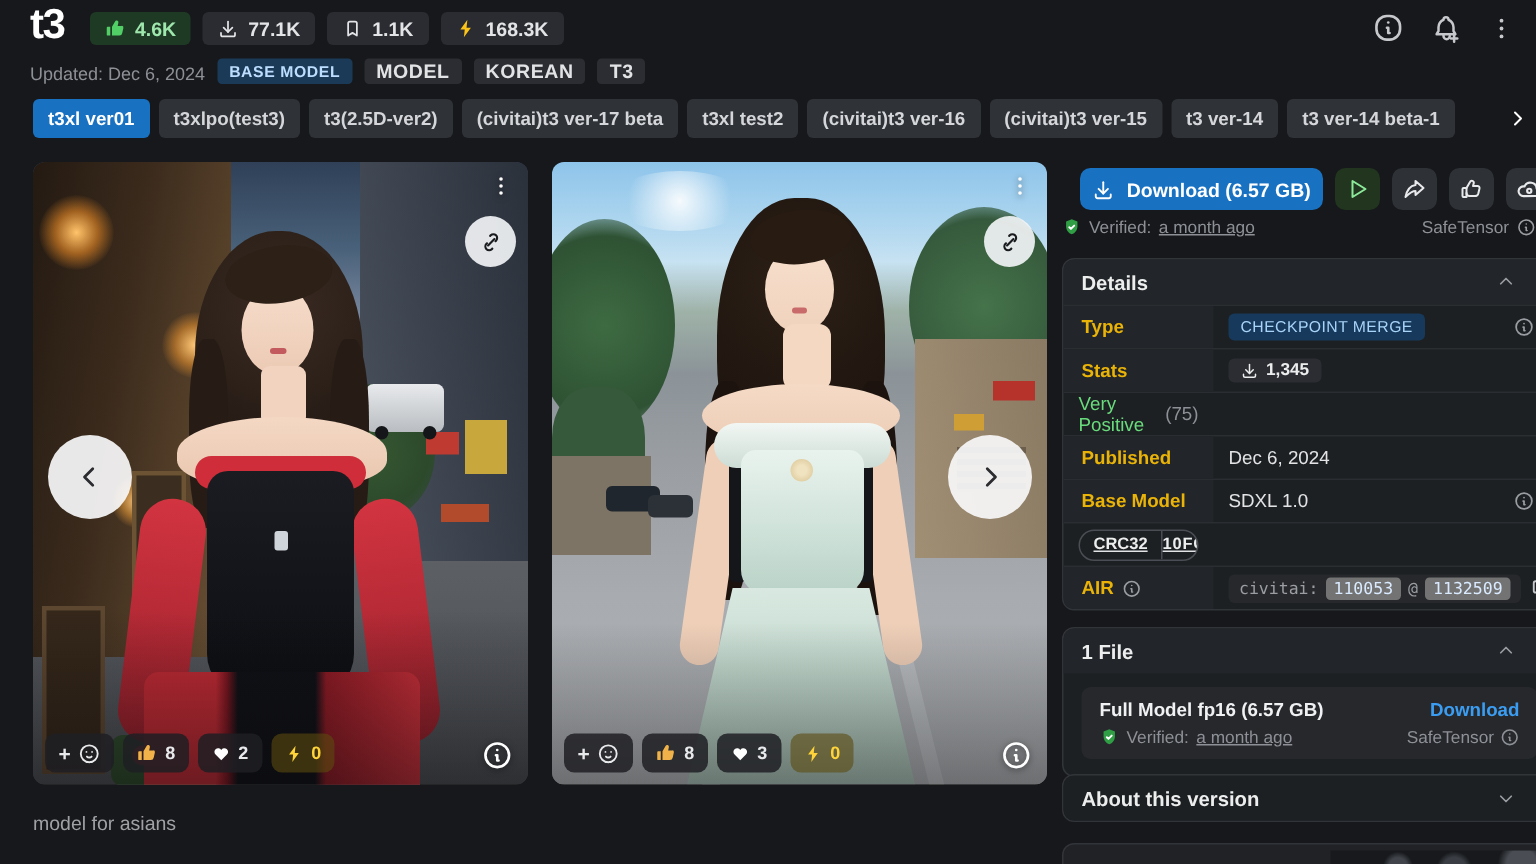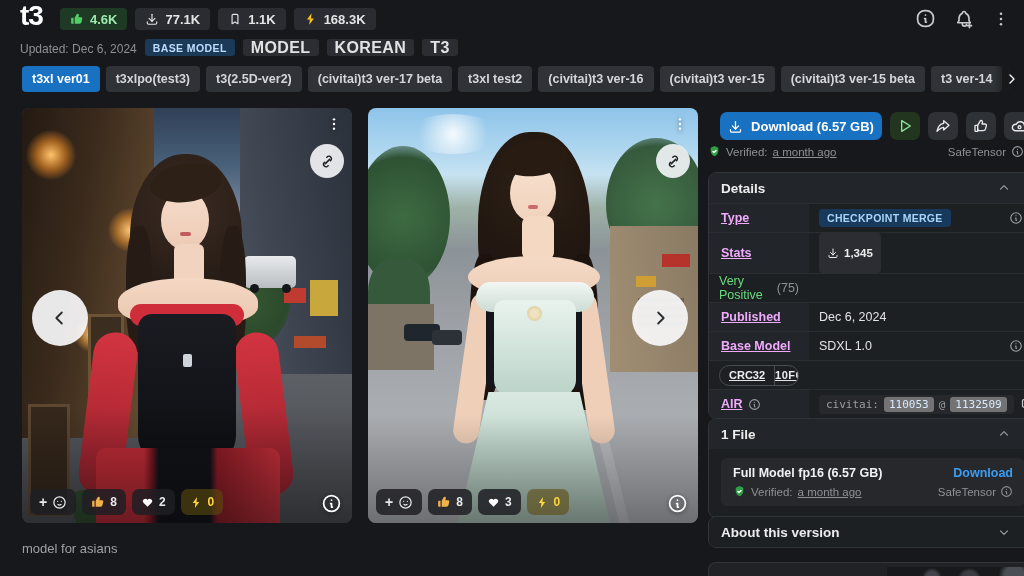--- a/index.html
+++ b/index.html
@@ -14,21 +14,21 @@
   .logo { position:absolute; left:20px; top:0px; font-size:28px; font-weight:800; letter-spacing:-1px; color:#fff; }
   .statrow { position:absolute; left:60px; top:8px; display:flex; gap:8px; }
   .stat { display:flex; align-items:center; gap:6px; height:22px; padding:0 10px; border-radius:4px;
           background:#2a2c31; font-size:13px; font-weight:700; color:#e3e4e6; }
   .stat.green { background:#1f3a24; color:#9fe8ad; }
   .hdricons { position:absolute; right:14px; top:8px; display:flex; gap:18px; align-items:center; color:#c6c8cb; }
 
   .metarow { position:absolute; left:20px; top:39px; display:flex; align-items:flex-end; gap:8px; }
   .updated { font-size:12px; color:#8d9096; }
   .tag { height:17px; display:flex; align-items:center; padding:0 8px; border-radius:3px;
-         font-size:16px; font-weight:700; letter-spacing:.4px; background:#2b2d32; color:#e2e3e5; }
+         font-size:13px; font-weight:700; letter-spacing:.4px; background:#2b2d32; color:#e2e3e5; }
   .tag.blue { background:#1b3a58; color:#bdddff; font-size:10.5px; }
 
   
   .tabs { position:absolute; left:22px; top:66px; width:994px; height:26px; display:flex; gap:6px; overflow:hidden; }
   .tab { flex:none; height:26px; display:flex; align-items:center; padding:0 10px; border-radius:4px;
          background:#2f3237; color:#d4d6d9; font-size:12.5px; font-weight:600; white-space:nowrap; }
   .tab.sel { background:#1971c2; color:#fff; }
   .tabs-more { position:absolute; right:0; top:64px; width:30px; height:30px; display:flex; align-items:center;
                justify-content:flex-end; padding-right:4px; color:#fff;
                background:linear-gradient(90deg, rgba(23,24,27,0), #17181b 55%); }
@@ -60,25 +60,25 @@
   .verifrow .spacer { flex:1; }
   .uline { text-decoration:underline; color:#8d9096; }
 
   .panel { position:absolute; left:0; width:330px; background:#1d2023; border:1px solid #313439; border-radius:8px; overflow:hidden; }
   .phead { height:30px; display:flex; align-items:center; justify-content:space-between;
            padding:0 12px; background:#222529; font-size:13.5px; font-weight:700; color:#eceded; }
   .phead .chev { color:#9a9da2; margin-right:14px; }
 
   .drow { display:grid; grid-template-columns:100px 1fr; border-top:1px solid #2a2d31; min-height:29px; }
   .dlabel { background:#222529; display:flex; align-items:center; gap:5px; padding:0 12px;
-            font-size:12.5px; font-weight:600; color:#f0abfc;text-decoration:underline; }
+            font-size:12.5px; font-weight:600; color:#eab308; }
   .dval { display:flex; align-items:center; gap:6px; padding:0 10px; font-size:12.5px; color:#e2e3e5; position:relative; }
-  .badge-type { background:#173a5c; color:#a9d4f9; font-size:10.5px; font-weight:700; letter-spacing:.3px;
+  .badge-type { background:#173a5c; color:#a9d4f9; font-size:10.5px; font-weight:400; letter-spacing:.3px;
                 padding:3px 8px; border-radius:4px; }
-  .chip-dl { display:flex; align-items:center; gap:5px; background:#2b2d32; border-radius:4px; padding:14px 8px;
+  .chip-dl { display:flex; align-items:center; gap:5px; background:#2b2d32; border-radius:4px; padding:2px 8px;
              font-size:11.5px; font-weight:700; color:#eceded; }
   .pos { color:#69db7c; } .muted { color:#8d9096; }
   .rinfo { position:absolute; right:14px; color:#9a9da2; }
   .hashpill { display:flex; align-items:stretch; border:1px solid #4a4d53; border-radius:11px; overflow:hidden; height:21px;text-decoration:underline; }
   .hashpill .algo { display:flex; align-items:center; padding:0 9px; font-size:11px; font-weight:700;
                     border-right:1px solid #4a4d53; color:#eceded; }
   .hashpill .hv { display:flex; align-items:center; justify-content:center; width:88px; font-size:11px;
                   font-weight:700; letter-spacing:.5px; color:#eceded; }
   .hashpill .hc { display:flex; align-items:center; padding:0 6px; border-left:1px solid #4a4d53; color:#cfd1d4; }
   .aircode { display:flex; align-items:center; gap:5px; background:#26282c; border-radius:4px; padding:2px 7px;
@@ -180,21 +180,20 @@
   </div>
 
   <div class="tabs">
     <div class="tab sel">t3xl ver01</div>
     <div class="tab">t3xlpo(test3)</div>
     <div class="tab">t3(2.5D-ver2)</div>
     <div class="tab">(civitai)t3 ver-17 beta</div>
     <div class="tab">t3xl test2</div>
     <div class="tab">(civitai)t3 ver-16</div>
     <div class="tab">(civitai)t3 ver-15</div>
-    <div class="tab">(civitai)t3 ver-15 beta</div>
     <div class="tab">t3 ver-14</div>
     <div class="tab">t3 ver-14 beta-1</div>
 
   </div>
   <div class="tabs-more">
     <svg class="ico" width="16" height="16" viewBox="0 0 24 24">
         <path d="M9 6l6 6-6 6"></path>
       </svg>
   </div>
 

